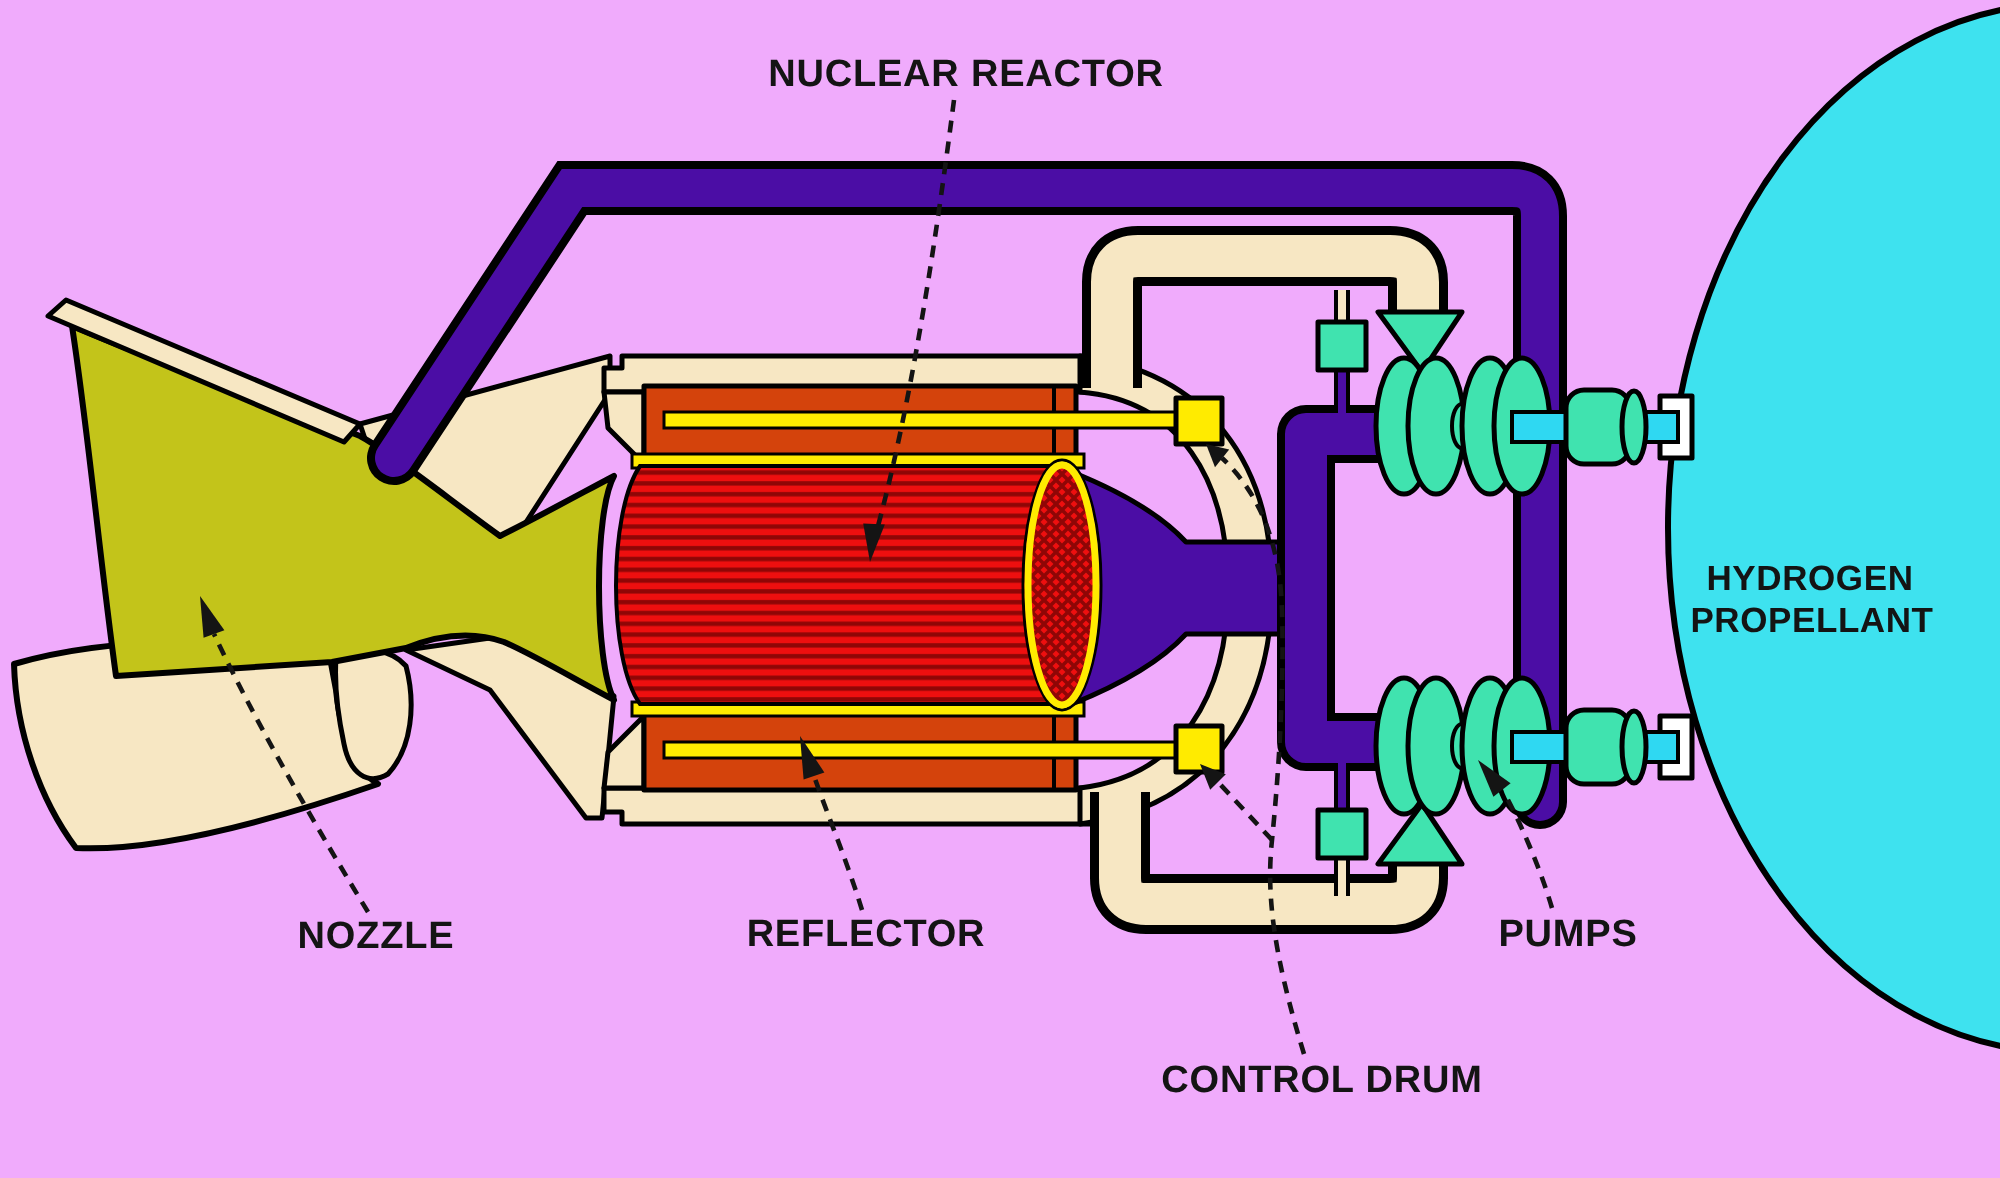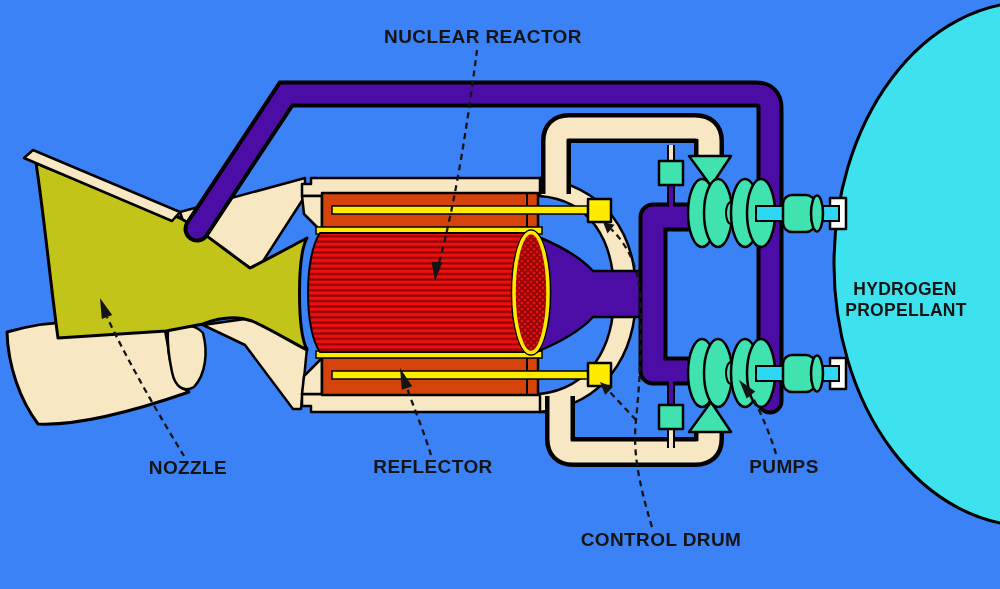--- a/index.html
+++ b/index.html
@@ -1,16 +1,16 @@
 <!DOCTYPE html>
 <html><head>
 <meta charset="utf-8">
 <style>
   html,body{margin:0;padding:0;background:#ffffff;}
-  .stage{position:relative;width:1000px;height:589px;background:#3b82f6;overflow:hidden;
+  .stage{position:relative;width:1000px;height:589px;background:#f0abfc;overflow:hidden;
          font-family:"Liberation Sans", sans-serif;}
   svg{display:block;}
   
   .o15{stroke:#000;stroke-width:1.5;}
   .o2{stroke:#000;stroke-width:2;}
   .o25{stroke:#000;stroke-width:2.5;stroke-linejoin:round;}
   .o3{stroke:#000;stroke-width:3;stroke-linejoin:round;}
   
   .k27{stroke:#000;stroke-width:27;fill:none;stroke-linejoin:miter;stroke-linecap:round;}
   .k29{stroke:#000;stroke-width:29;fill:none;stroke-linejoin:round;stroke-linecap:butt;}

